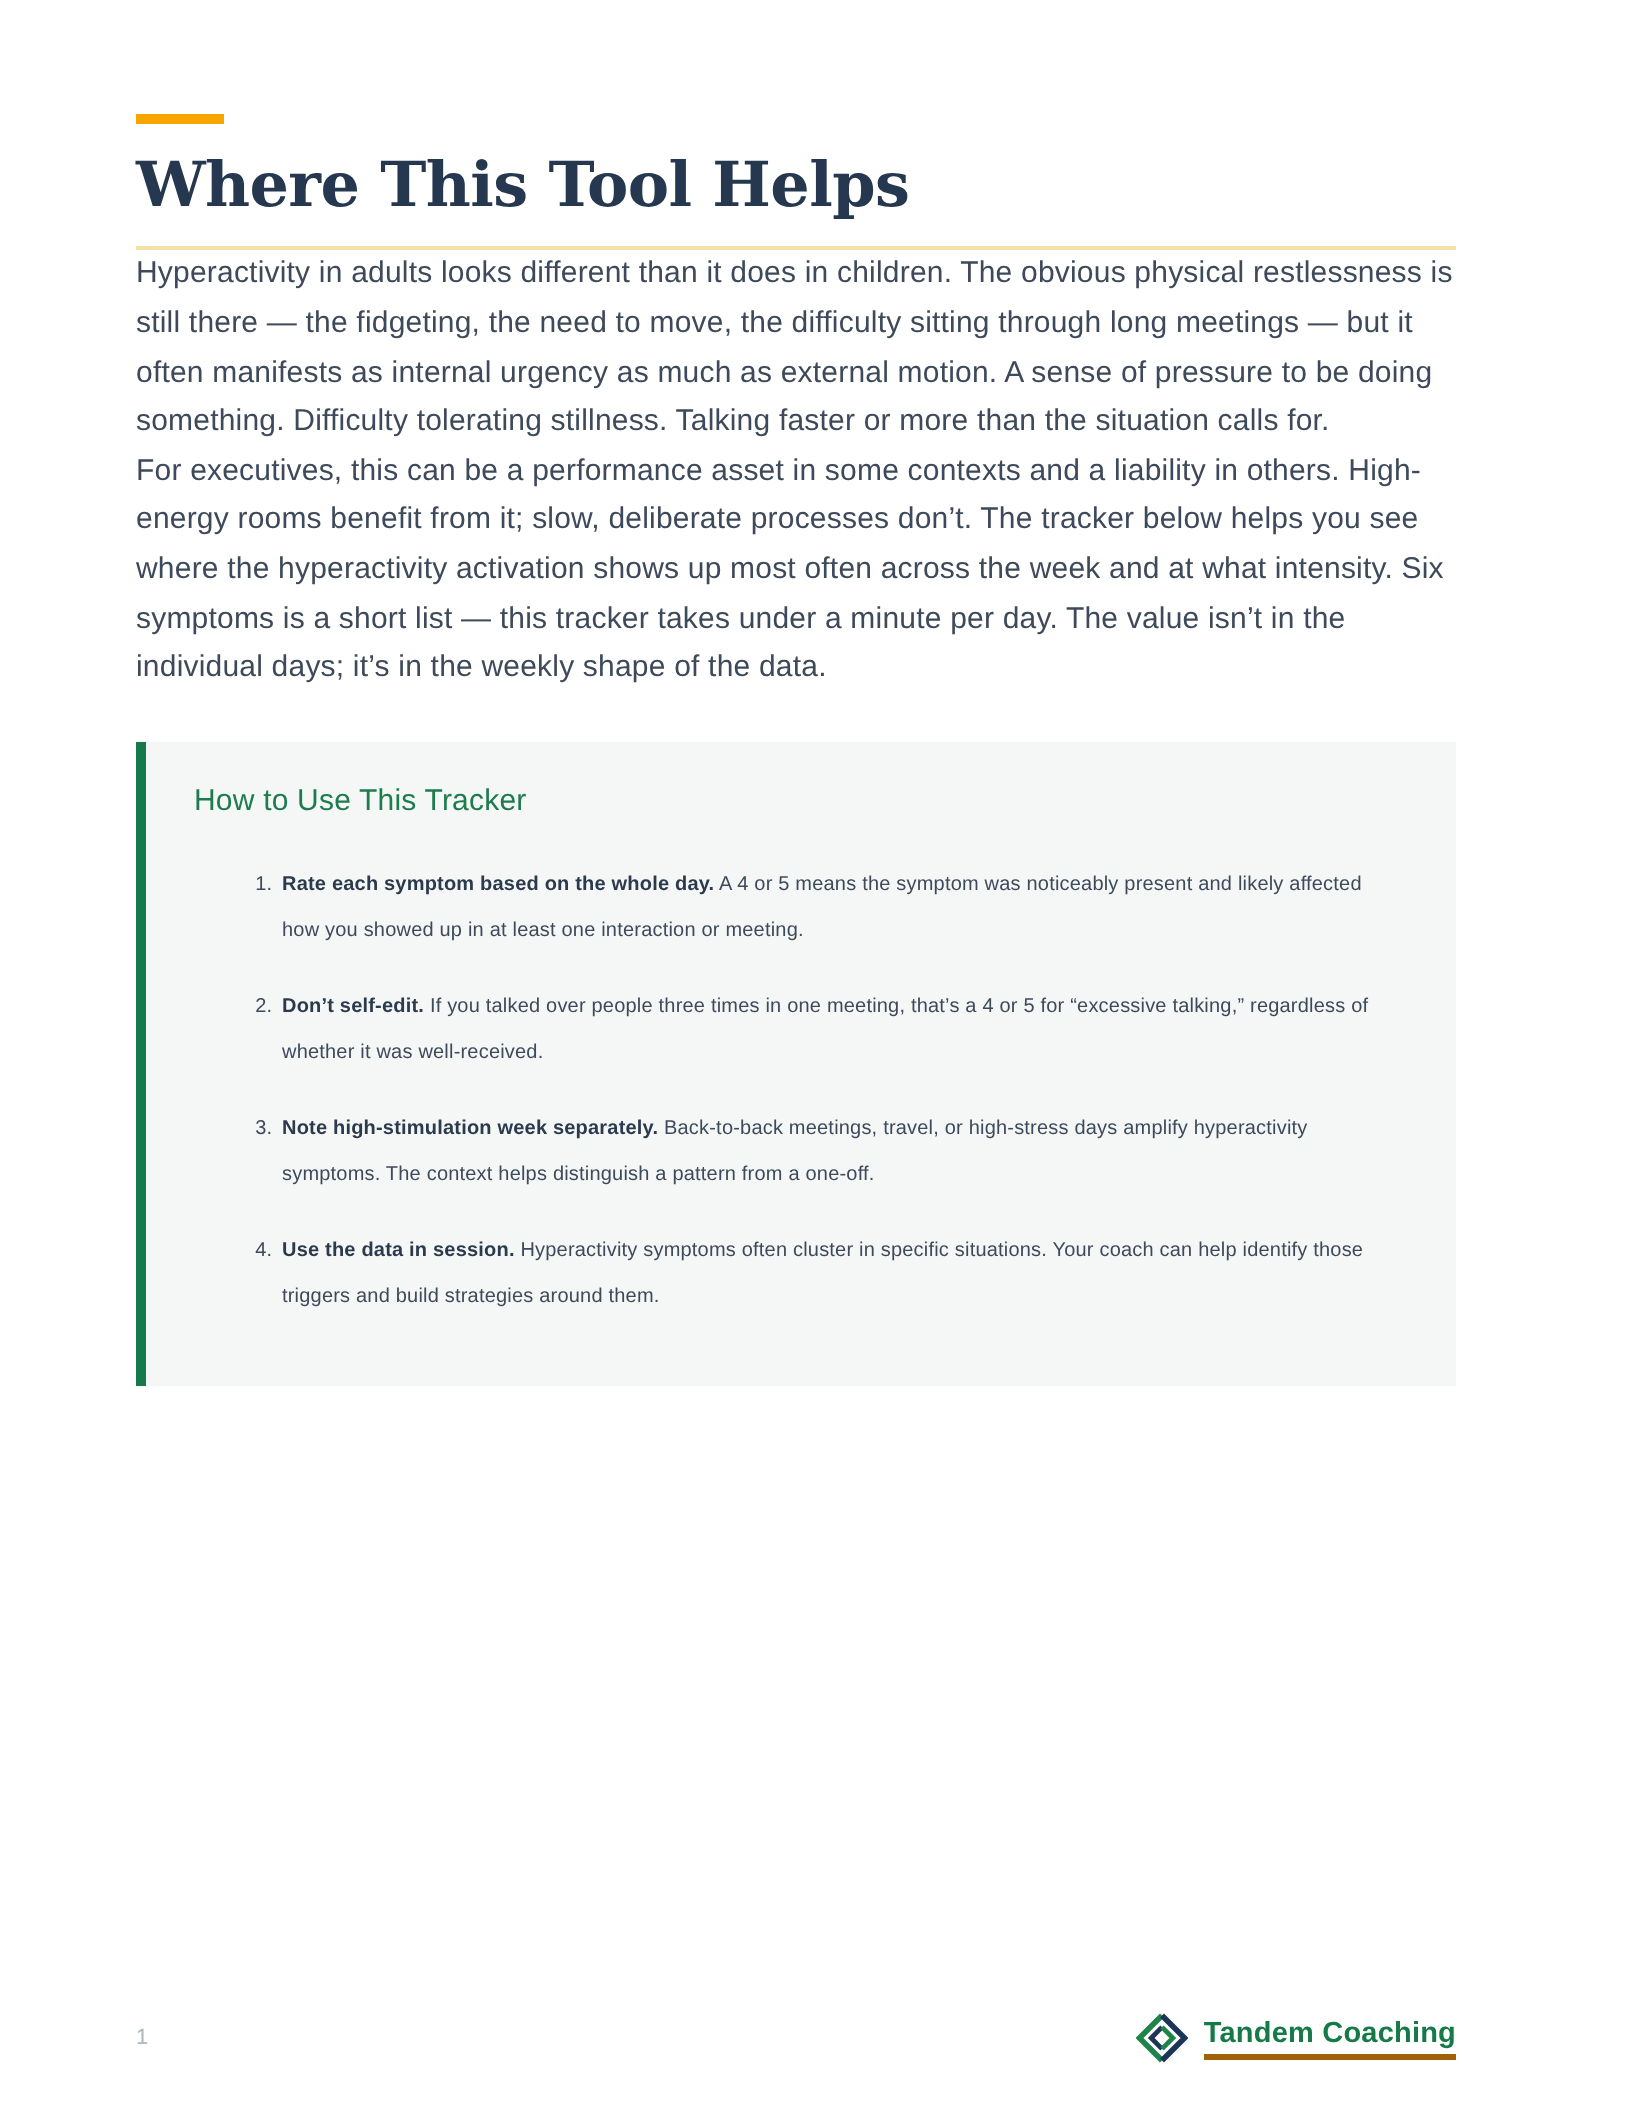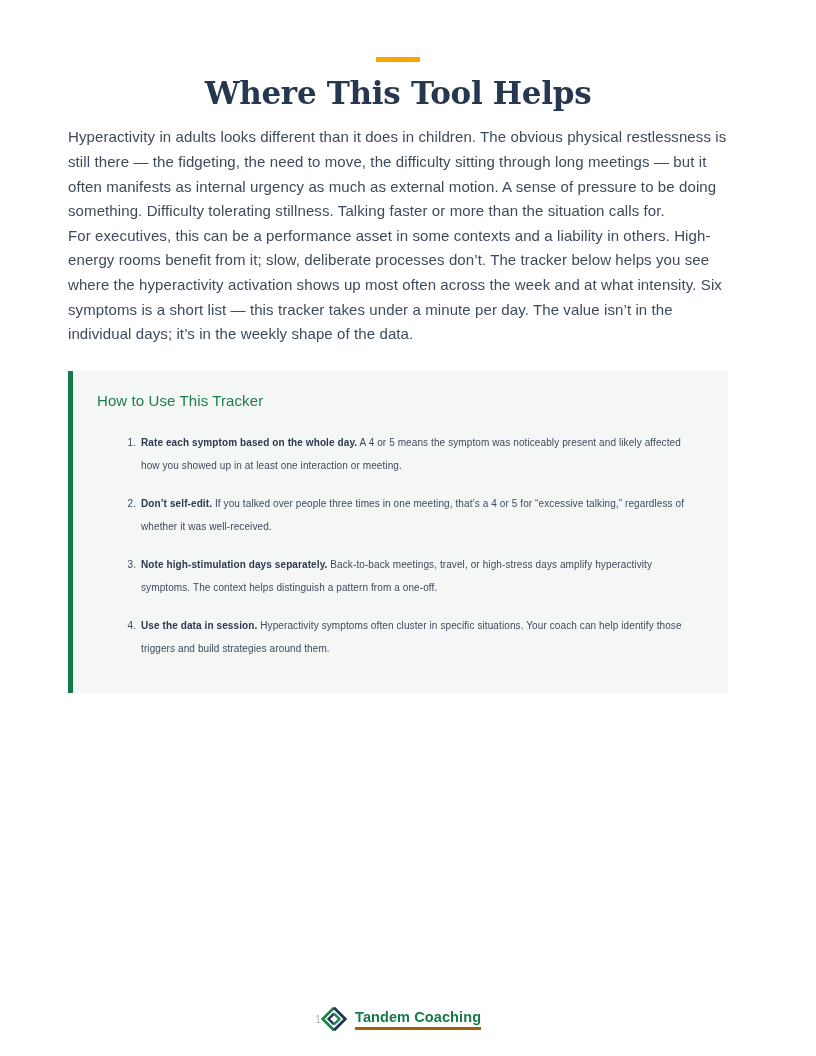--- a/index.html
+++ b/index.html
@@ -19,21 +19,21 @@
   html,body{background:#fff;}
   body{
     width:816px;height:1056px;
     font-family:"Liberation Sans",sans-serif;
     color:var(--body_text);
     overflow:hidden;
   }
   .page{
     width:796px;height:1056px;
     padding:0 68px;
-    display:flex;flex-direction:column;align-items:center;
+    display:flex;flex-direction:column;
   }
   .accent-bar{
     margin-top:57px;
     width:44px;height:5px;
     background:var(--accent_orange);
   }
   h1{
     margin-top:15px;
     font-family:"DejaVu Serif","Liberation Serif",serif;
     font-weight:700;
@@ -130,21 +130,21 @@
     <ol>
       <li>
         <strong>Rate each symptom based on the whole day.</strong>
         <span>A 4 or 5 means the symptom was noticeably present and likely affected how you showed up in at least one interaction or meeting.</span>
       </li>
       <li>
         <strong>Don’t self-edit.</strong>
         <span>If you talked over people three times in one meeting, that’s a 4 or 5 for “excessive talking,” regardless of whether it was well-received.</span>
       </li>
       <li>
-        <strong>Note high-stimulation days separately.</strong>
+        <strong>Note high-stimulation week separately.</strong>
         <span>Back-to-back meetings, travel, or high-stress days amplify hyperactivity symptoms. The context helps distinguish a pattern from a one-off.</span>
       </li>
       <li>
         <strong>Use the data in session.</strong>
         <span>Hyperactivity symptoms often cluster in specific situations. Your coach can help identify those triggers and build strategies around them.</span>
       </li>
     </ol>
   </aside>
 
   <footer>

